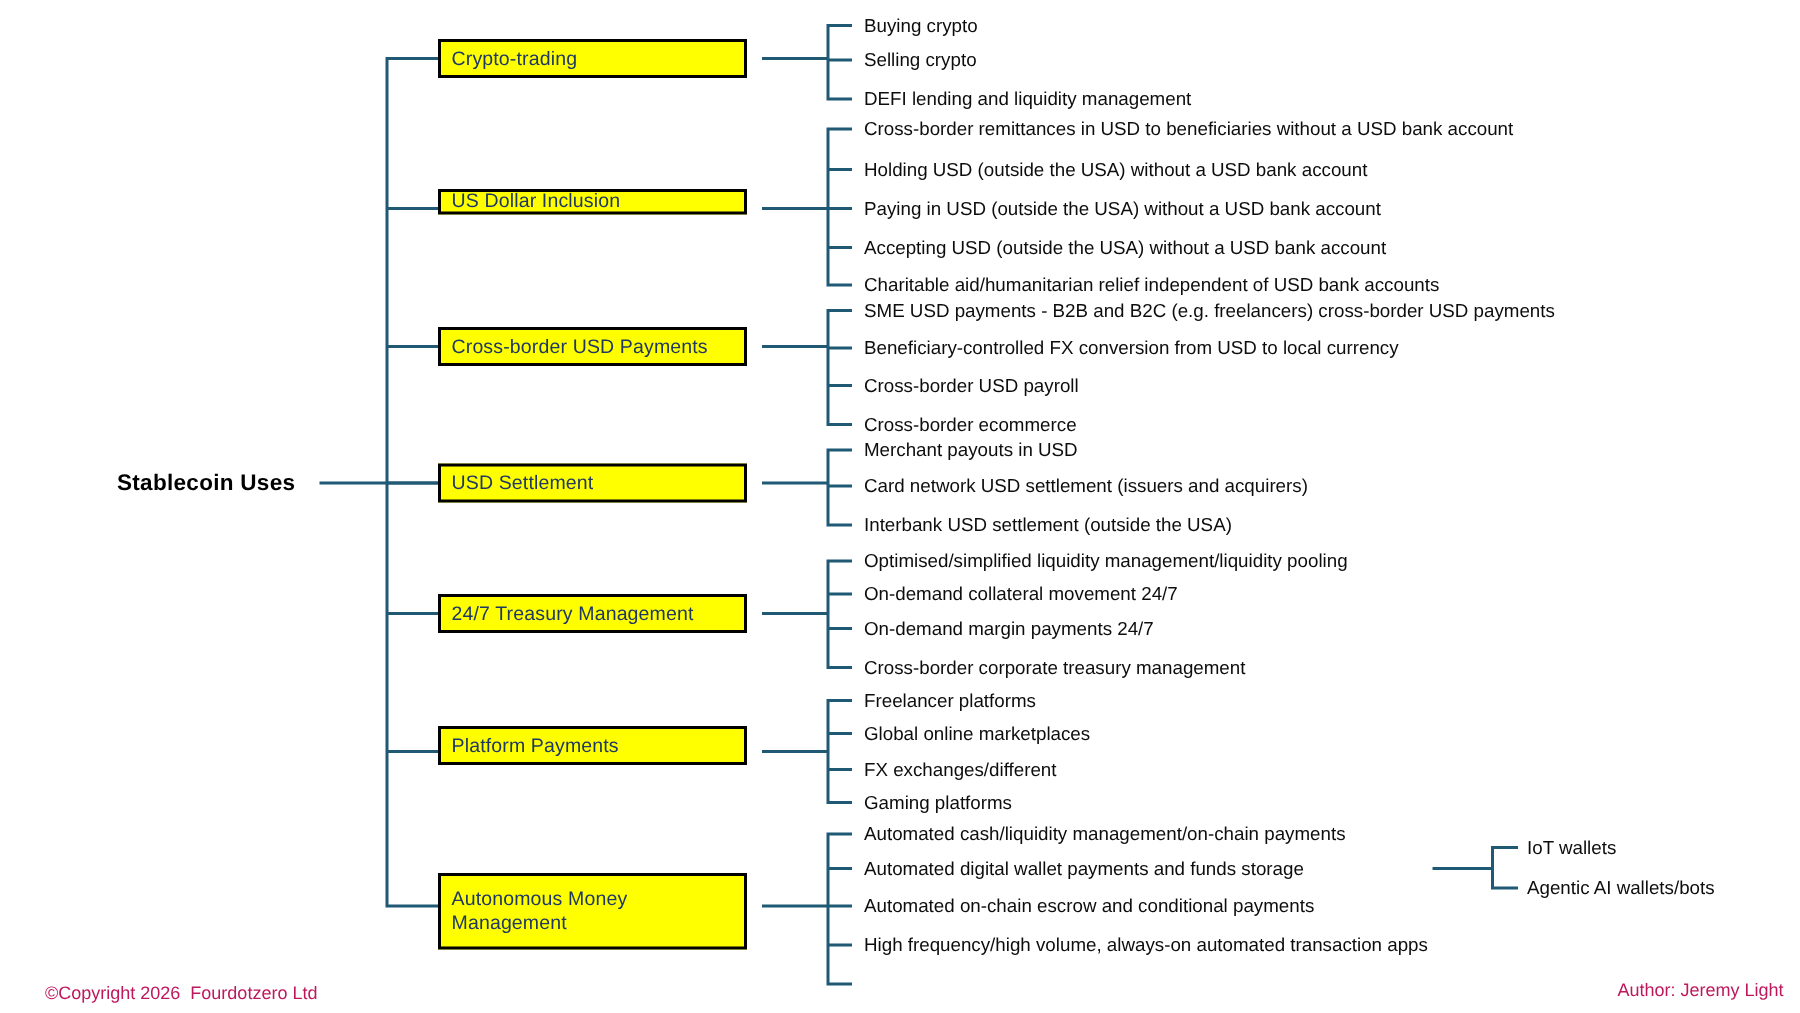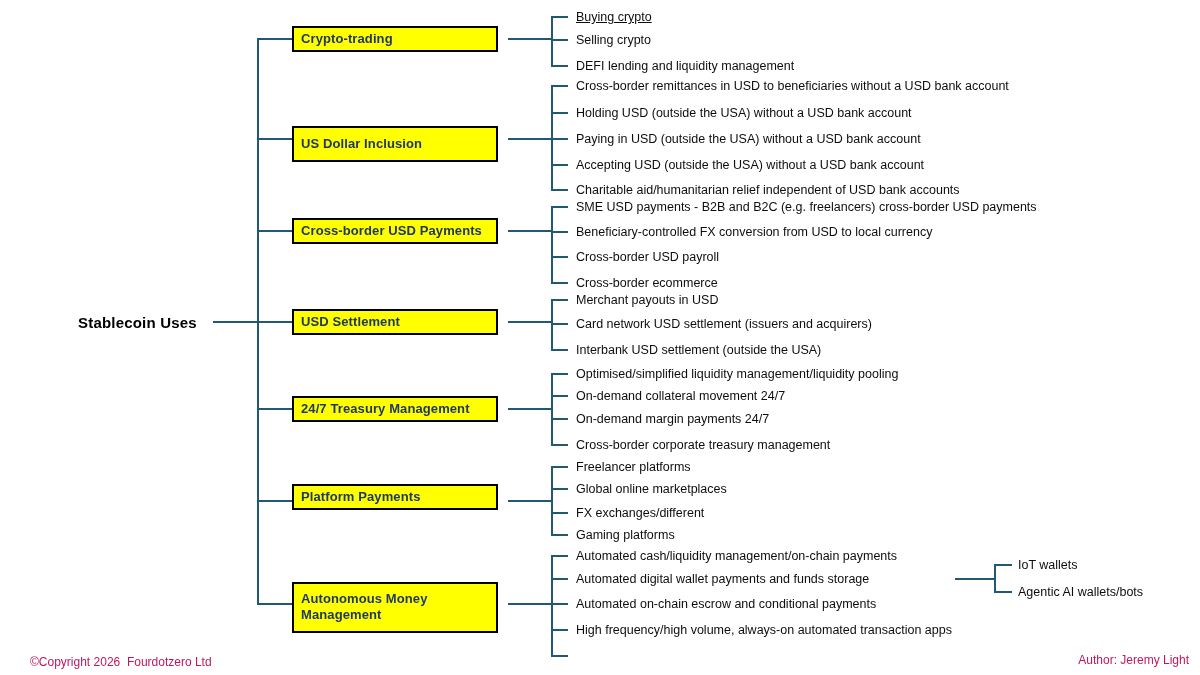--- a/index.html
+++ b/index.html
@@ -9,21 +9,21 @@
     --line:#1f5974;--box-fill:#ffff00;--box-border:#000000;--box-text:#1f3864;--text:#0d0d0d;
   }
   svg.connectors{position:absolute;left:0;top:0;width:1200px;height:675px;}
   .root-label{
     position:absolute;left:78px;top:322px;transform:translateY(-50%);
     font-size:15px;font-weight:700;color:#000;white-space:nowrap;letter-spacing:.2px;
   }
   .branch-box{
     position:absolute;left:292px;width:206px;box-sizing:border-box;
     background:var(--box-fill);border:2px solid var(--box-border);
-    color:var(--box-text);font-size:13px;font-weight:700;line-height:1.25;
+    color:var(--box-text);font-size:13px;font-weight:400;line-height:1.25;
     display:flex;align-items:center;padding:0 4px 0 7px;letter-spacing:.1px;
   }
   .leaf{
     position:absolute;transform:translateY(-50%);left:576px;
     font-size:12.5px;color:var(--text);white-space:nowrap;
   }
   .subleaf{left:1018px;}
   .footer{position:absolute;font-size:12px;color:#be185d;white-space:pre;}
   .footer-left{left:30px;top:655px;}
   .footer-right{right:11px;top:653px;}
@@ -69,24 +69,24 @@
       <path d="M 552 604 L 568 604" fill="none" stroke="#1f5974" stroke-width="2" stroke-linejoin="miter"></path>
       <path d="M 552 630 L 568 630" fill="none" stroke="#1f5974" stroke-width="2" stroke-linejoin="miter"></path>
       <path d="M 955 579 L 995 579" fill="none" stroke="#1f5974" stroke-width="2" stroke-linejoin="miter"></path>
       <path d="M 1012 565 L 995 565 L 995 592 L 1012 592" fill="none" stroke="#1f5974" stroke-width="2" stroke-linejoin="miter"></path>
     </svg>
 
   <div class="root-label">Stablecoin Uses</div>
 
   <div id="branches">
       <div class="branch-box" style="top: 26px; height: 26px;">Crypto-trading</div>
-      <div class="leaf" style="top: 17px; text-decoration: underline;">Buying crypto</div>
+      <div class="leaf" style="top: 17px;">Buying crypto</div>
       <div class="leaf" style="top: 40px;">Selling crypto</div>
       <div class="leaf" style="top: 66px;">DEFI lending and liquidity management</div>
-      <div class="branch-box" style="top: 126px; height: 36px;">US Dollar Inclusion</div>
+      <div class="branch-box" style="top: 126px; height: 17px;">US Dollar Inclusion</div>
       <div class="leaf" style="top: 86px;">Cross-border remittances in USD to beneficiaries without a USD bank account</div>
       <div class="leaf" style="top: 113px;">Holding USD (outside the USA) without a USD bank account</div>
       <div class="leaf" style="top: 139px;">Paying in USD (outside the USA) without a USD bank account</div>
       <div class="leaf" style="top: 165px;">Accepting USD (outside the USA) without a USD bank account</div>
       <div class="leaf" style="top: 190px;">Charitable aid/humanitarian relief independent of USD bank accounts</div>
       <div class="branch-box" style="top: 218px; height: 26px;">Cross-border USD Payments</div>
       <div class="leaf" style="top: 207px;">SME USD payments - B2B and B2C (e.g. freelancers) cross-border USD payments</div>
       <div class="leaf" style="top: 232px;">Beneficiary-controlled FX conversion from USD to local currency</div>
       <div class="leaf" style="top: 257px;">Cross-border USD payroll</div>
       <div class="leaf" style="top: 283px;">Cross-border ecommerce</div>

